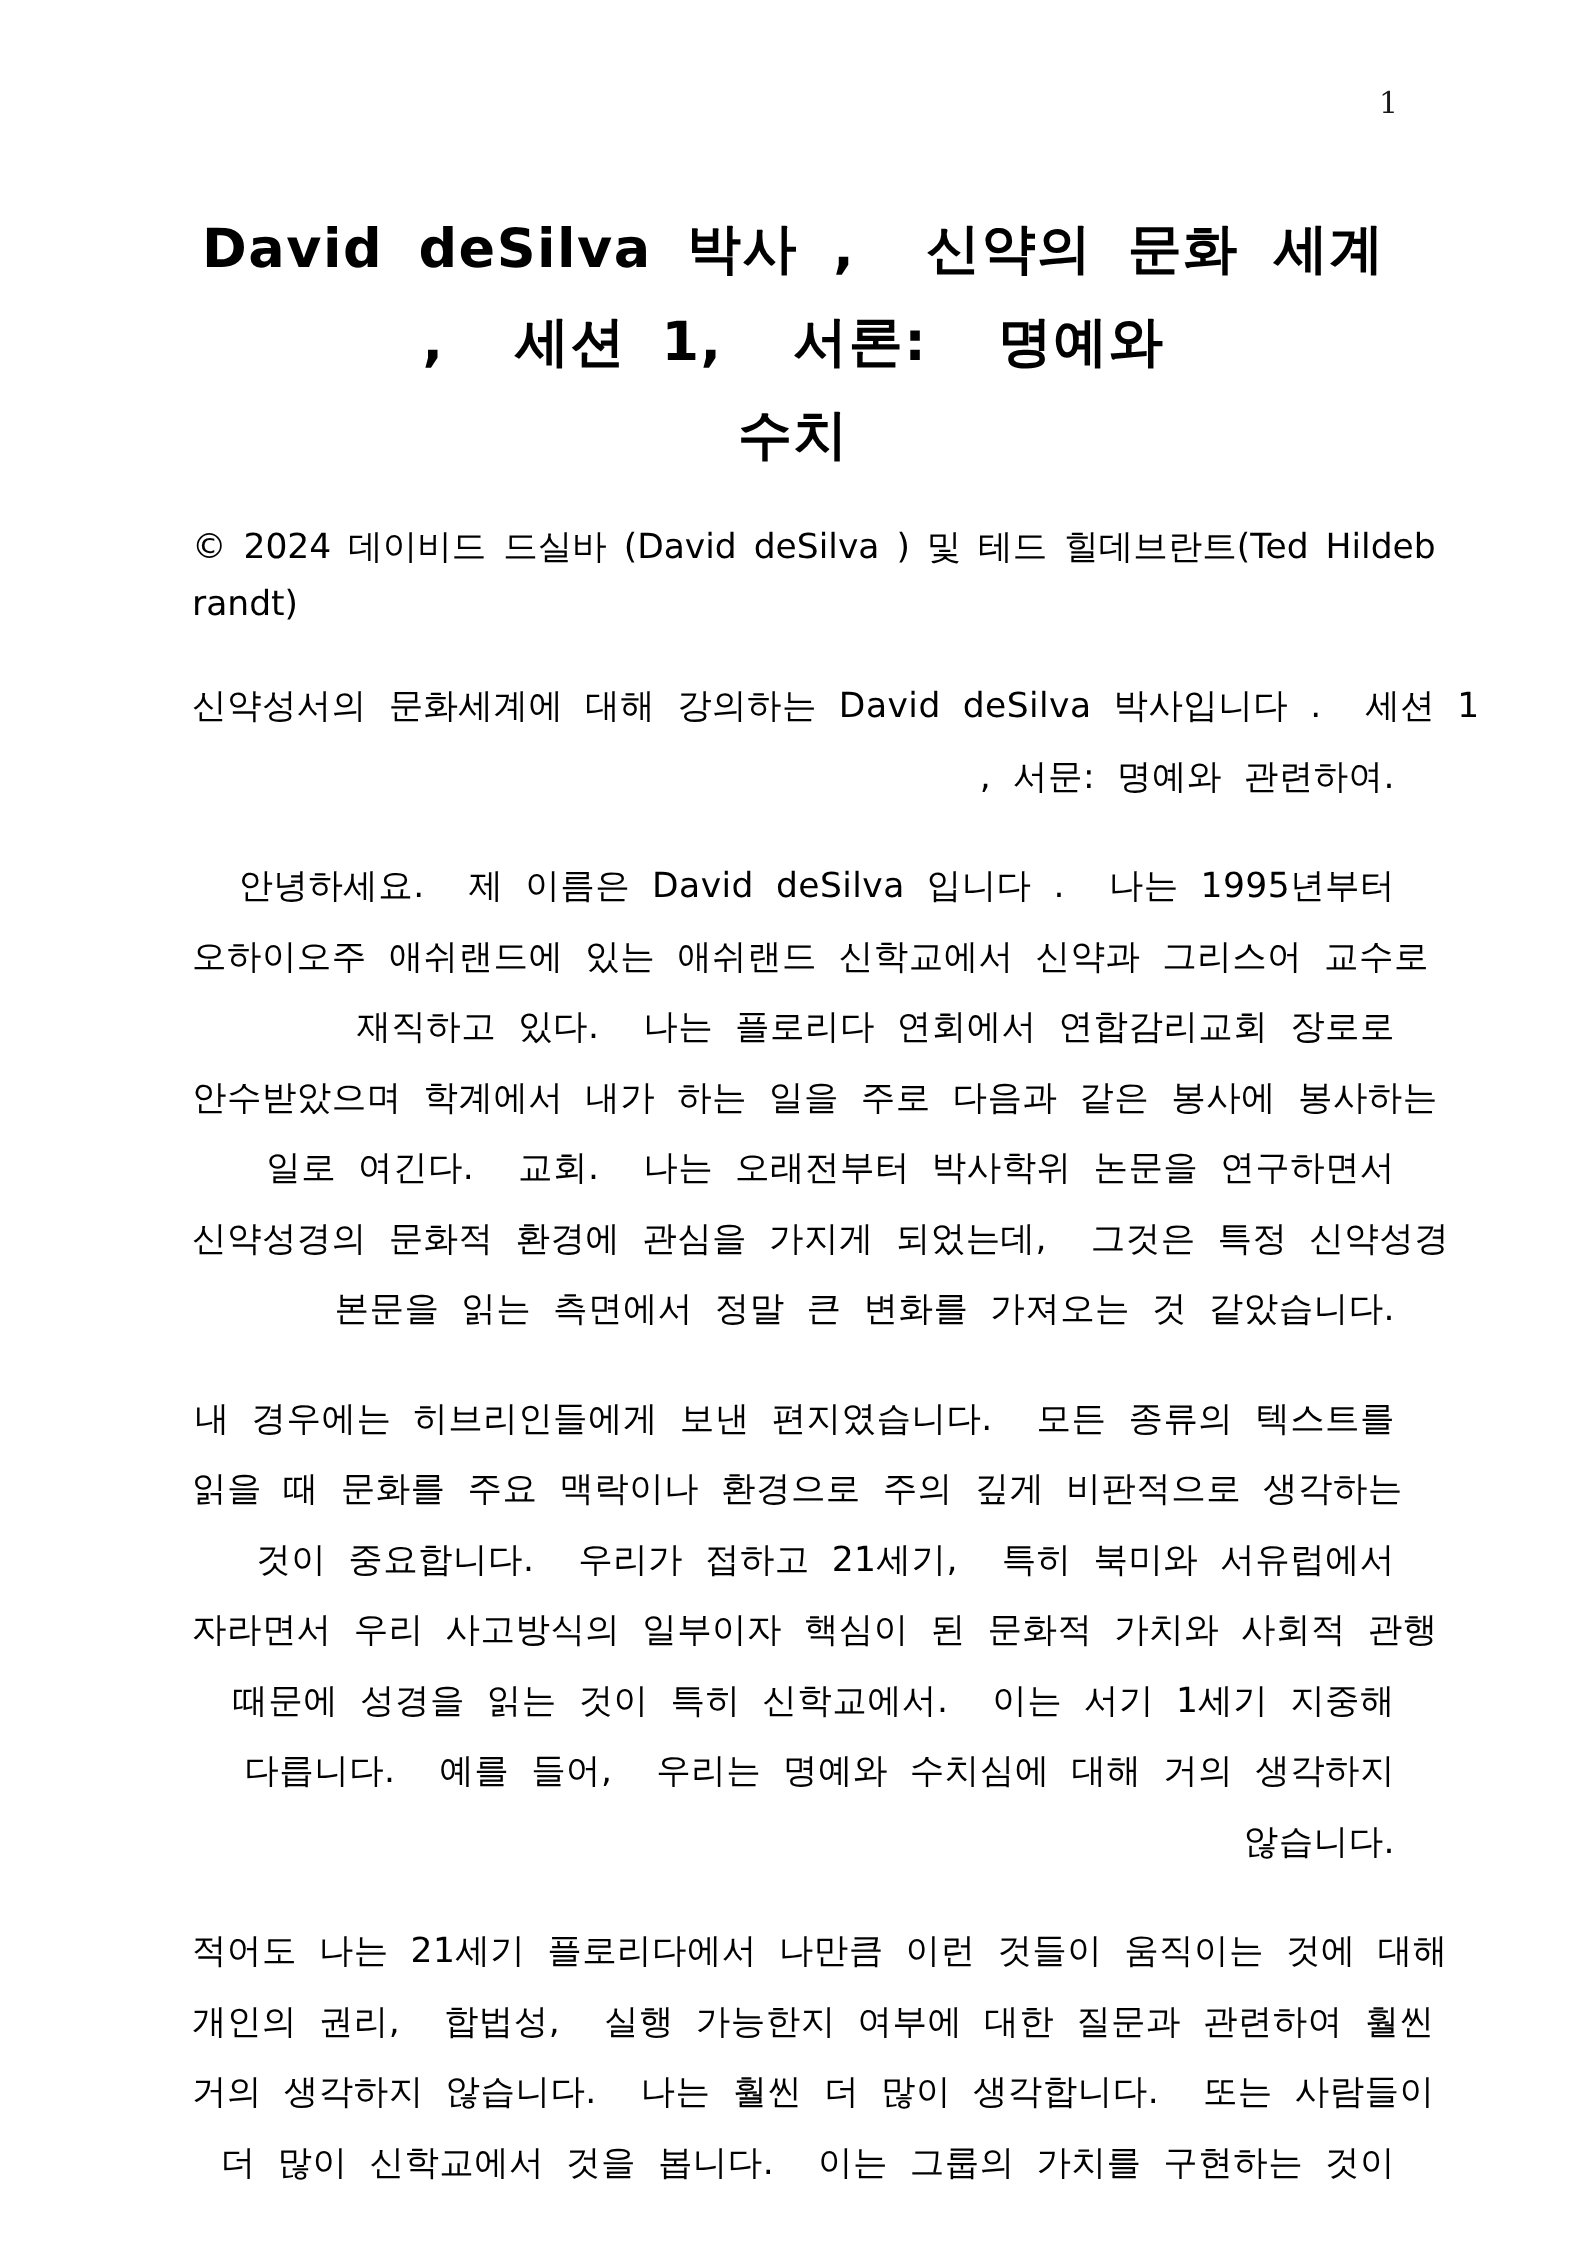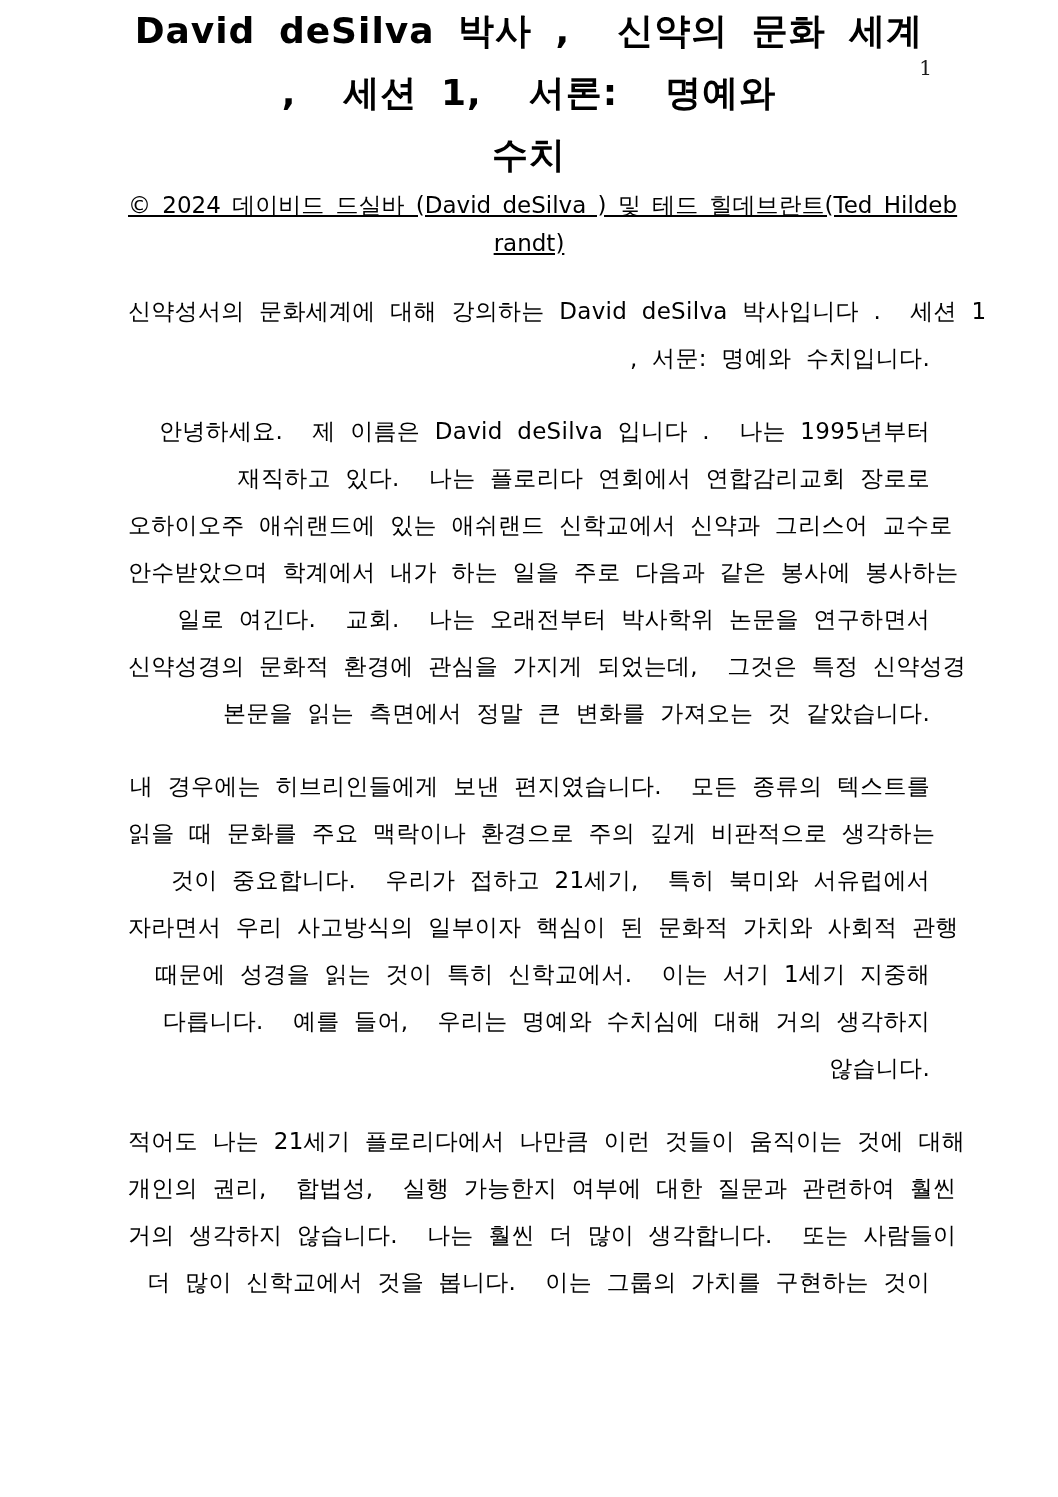--- a/index.html
+++ b/index.html
@@ -21,35 +21,34 @@
   }
   .page-number {
     position: absolute;
     top: 56px;
     right: 126px;
     font-family: "DejaVu Serif", "Liberation Serif", serif;
     font-size: 20px;
     color: #1a1a1a;
   }
   .title-block {
+    padding-top: 136px;
     text-align: center;
     font-weight: bold;
     font-size: 36px;
     line-height: 62px;
     word-spacing: 10px;
     letter-spacing: 1px;
   }
   .title-block div { white-space: pre; }
   .copyright-block {
-    margin-top: 0;
-    text-align: center;
+    margin-top: 24px;
     font-size: 23px;
     line-height: 38px;
     word-spacing: 4px;
-    text-decoration: underline;
   }
   .copyright-block div { white-space: pre; }
   .body-text {
     margin-top: 6px;
   }
   .paragraph {
     margin-top: 26px;
     font-size: 23px;
     line-height: 47px;
     word-spacing: 7px;
@@ -75,26 +74,26 @@
     </div>
 
   <div class="copyright-block">
       <div>© 2024 데이비드 드실바 (David deSilva ) 및 테드 힐데브란트(Ted Hildeb</div>
       <div>randt)</div>
     </div>
 
   <div class="body-text">
     <div class="paragraph">
         <div>신약성서의 문화세계에 대해 강의하는 David deSilva 박사입니다 .  세션 1</div>
-        <div>, 서문: 명예와 수치입니다.</div>
+        <div>, 서문: 명예와 관련하여.</div>
       </div>
     <div class="paragraph">
         <div>안녕하세요.  제 이름은 David deSilva 입니다 .  나는 1995년부터</div>
+        <div>오하이오주 애쉬랜드에 있는 애쉬랜드 신학교에서 신약과 그리스어 교수로</div>
         <div>재직하고 있다.  나는 플로리다 연회에서 연합감리교회 장로로</div>
-        <div>오하이오주 애쉬랜드에 있는 애쉬랜드 신학교에서 신약과 그리스어 교수로</div>
         <div>안수받았으며 학계에서 내가 하는 일을 주로 다음과 같은 봉사에 봉사하는</div>
         <div>일로 여긴다.  교회.  나는 오래전부터 박사학위 논문을 연구하면서</div>
         <div>신약성경의 문화적 환경에 관심을 가지게 되었는데,  그것은 특정 신약성경</div>
         <div>본문을 읽는 측면에서 정말 큰 변화를 가져오는 것 같았습니다.</div>
       </div>
     <div class="paragraph">
         <div>내 경우에는 히브리인들에게 보낸 편지였습니다.  모든 종류의 텍스트를</div>
         <div>읽을 때 문화를 주요 맥락이나 환경으로 주의 깊게 비판적으로 생각하는</div>
         <div>것이 중요합니다.  우리가 접하고 21세기,  특히 북미와 서유럽에서</div>
         <div>자라면서 우리 사고방식의 일부이자 핵심이 된 문화적 가치와 사회적 관행</div>

